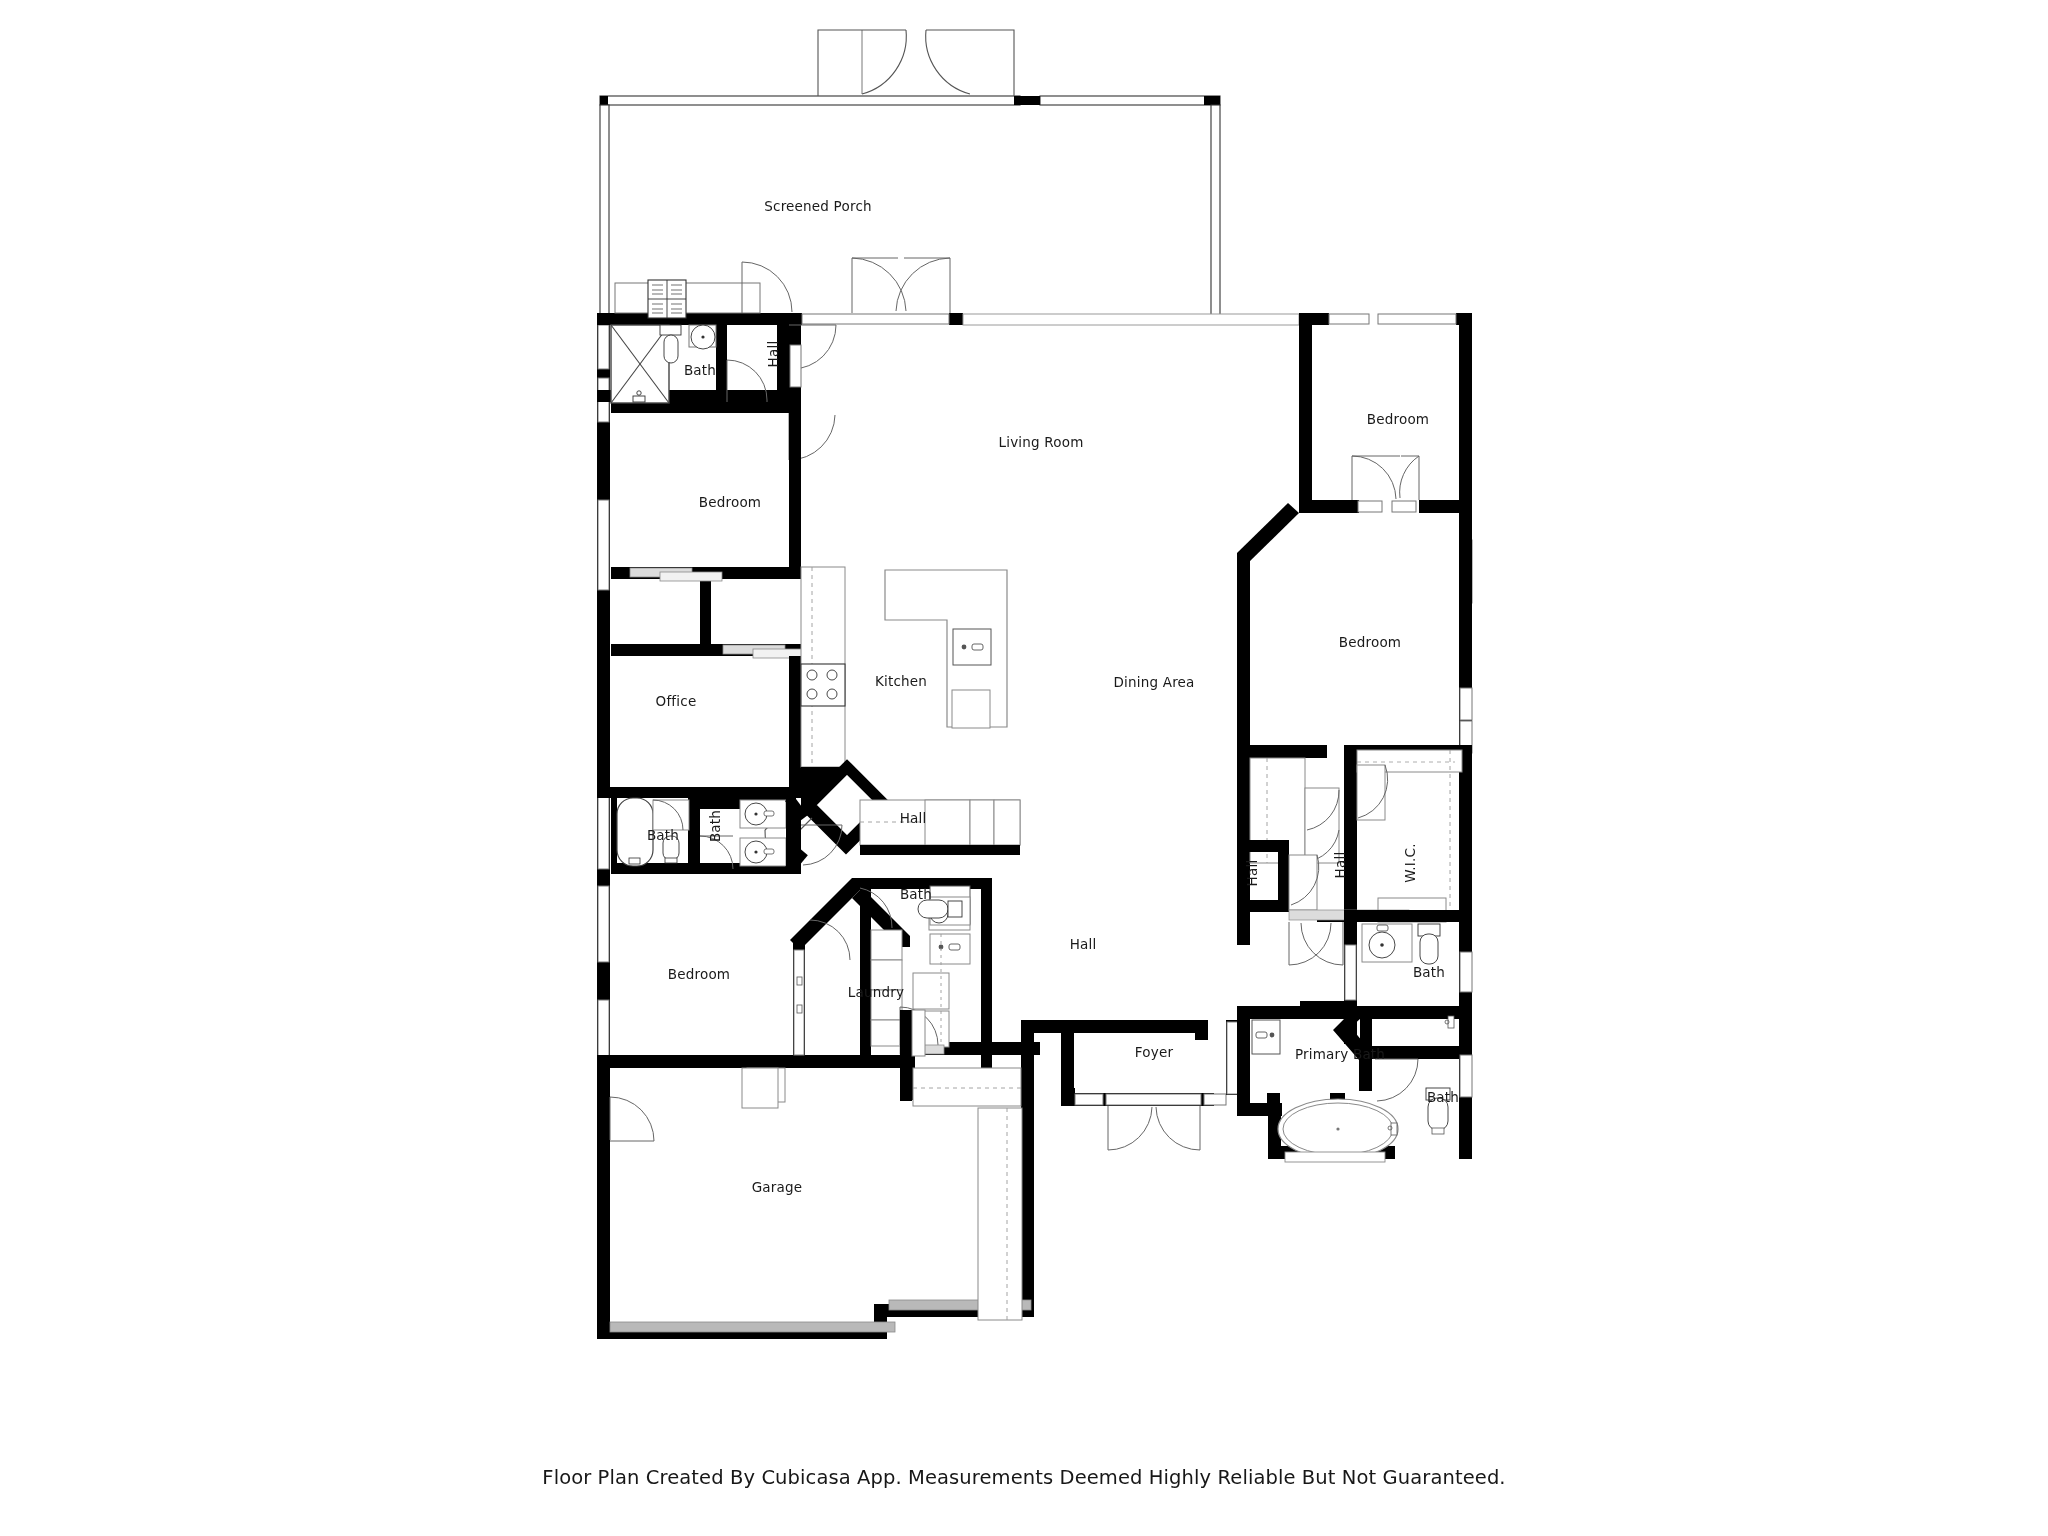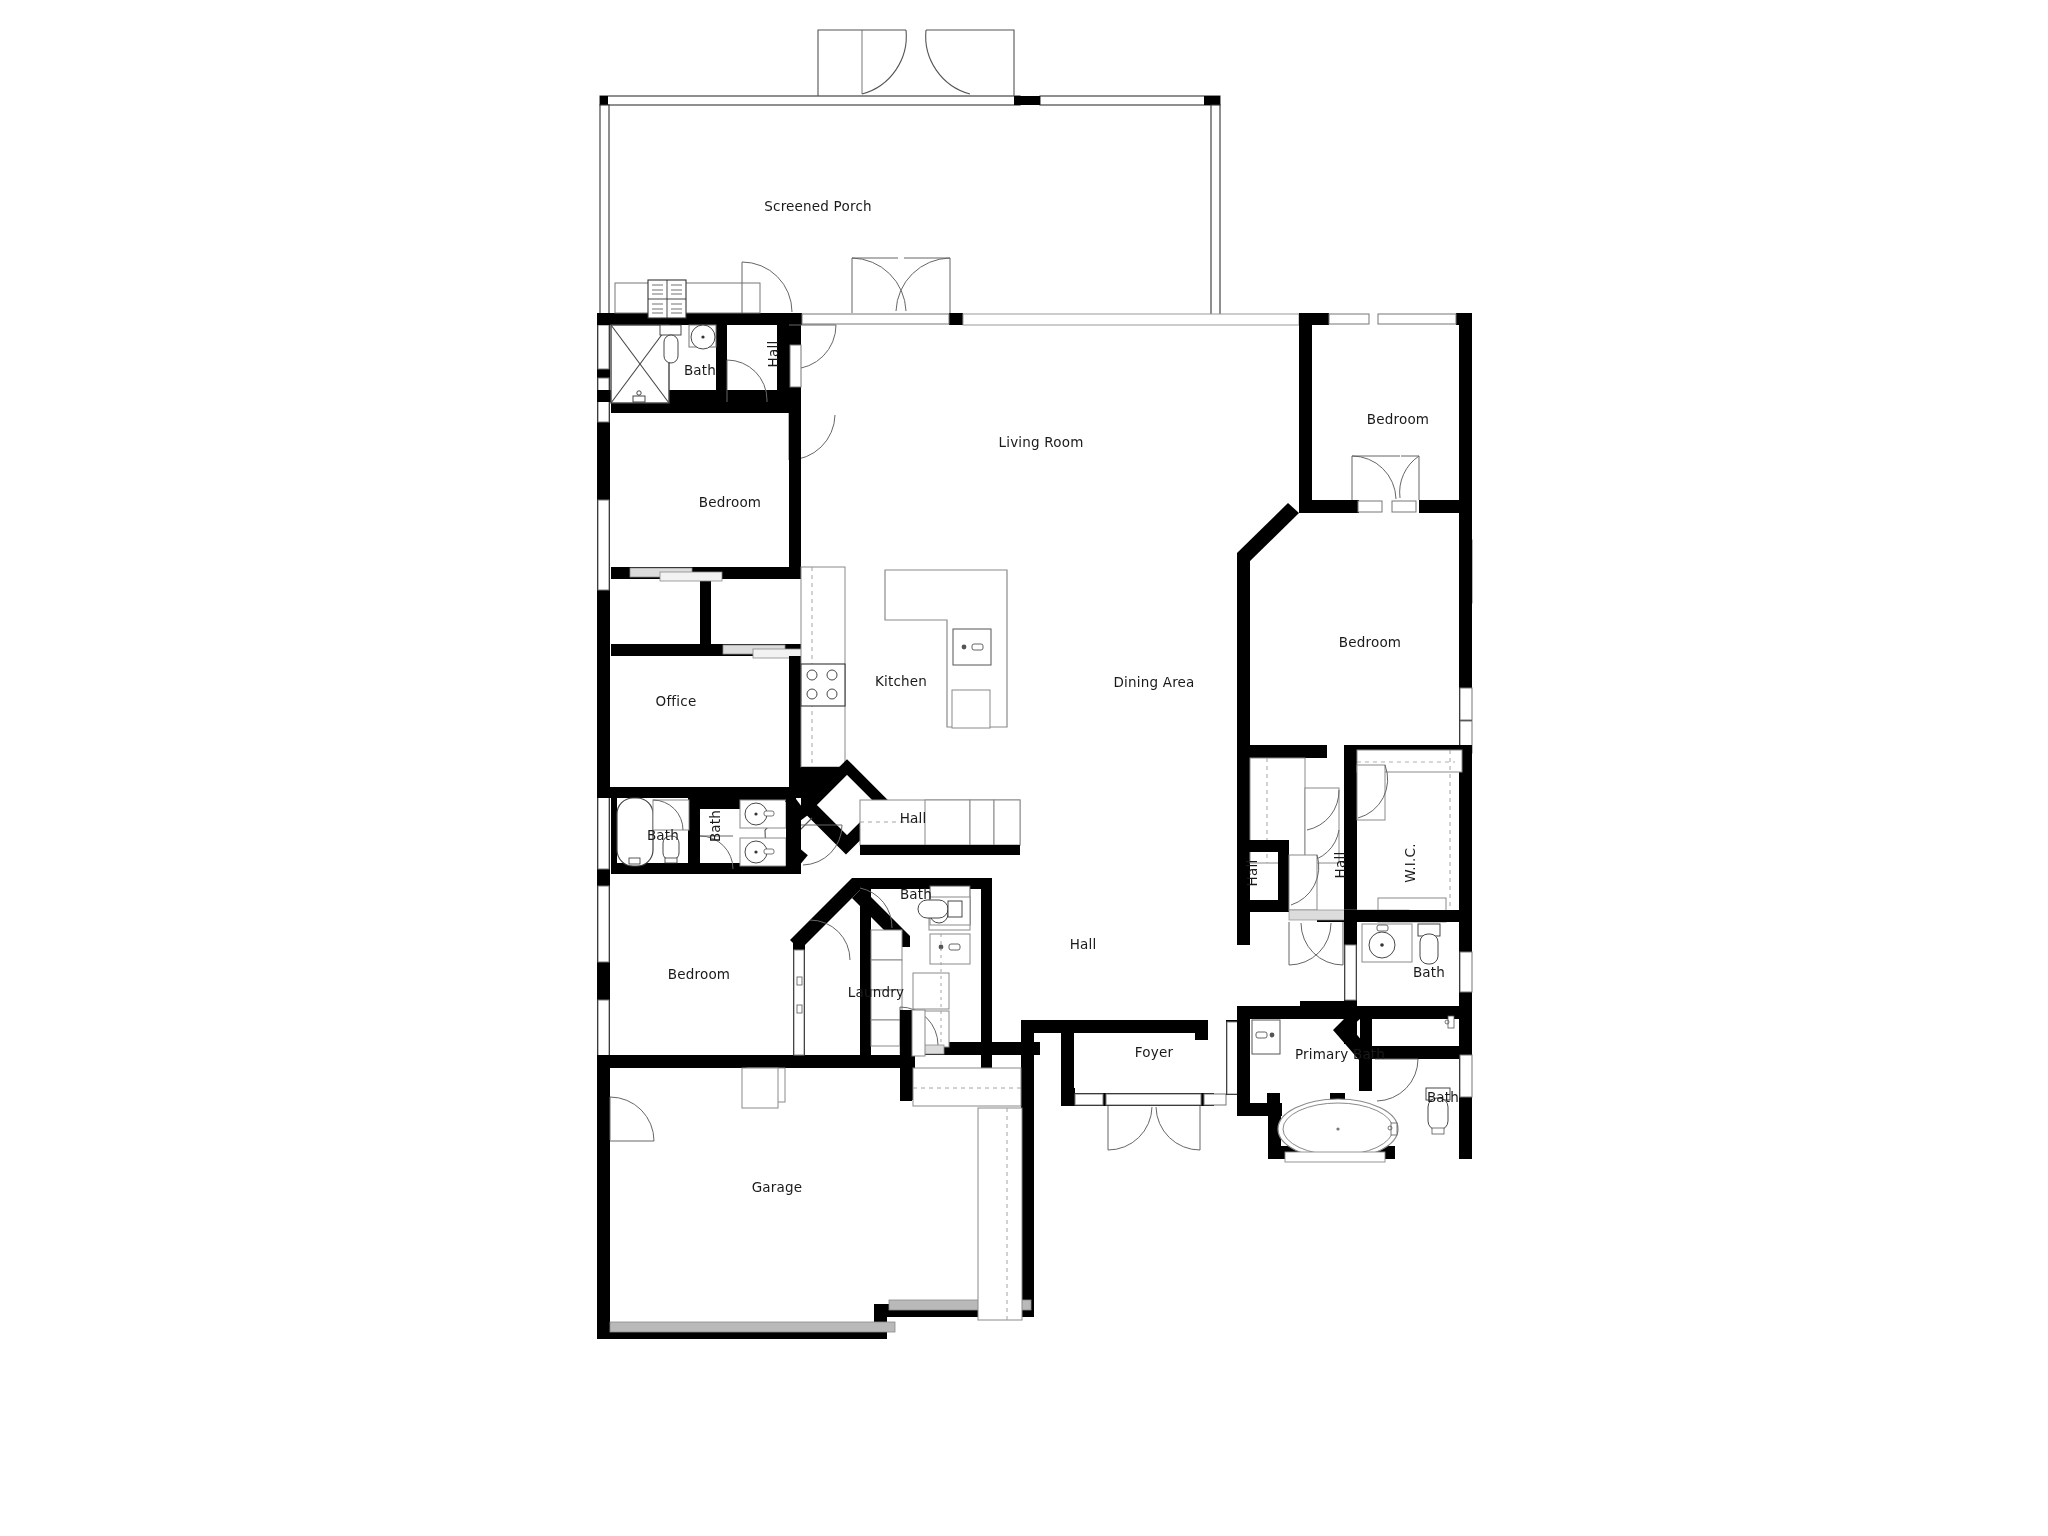--- a/index.html
+++ b/index.html
@@ -469,13 +469,14 @@
       <path d="M950 313 L950 258 L904 258" fill="none" stroke="#666" stroke-width="1"></path>
       <path d="M950 258 A 55 55 0 0 0 896 311" fill="none" stroke="#666" stroke-width="1"></path>
     </g>
 
     <g>
       <rect x="1237" y="553" width="13" height="190" fill="#000"></rect>
     </g>
 
   </svg>
 
+  <div id="caption">Floor Plan Created By Cubicasa App. Measurements Deemed Highly Reliable But Not Guaranteed.</div>
 </div>
 
 </body></html>

